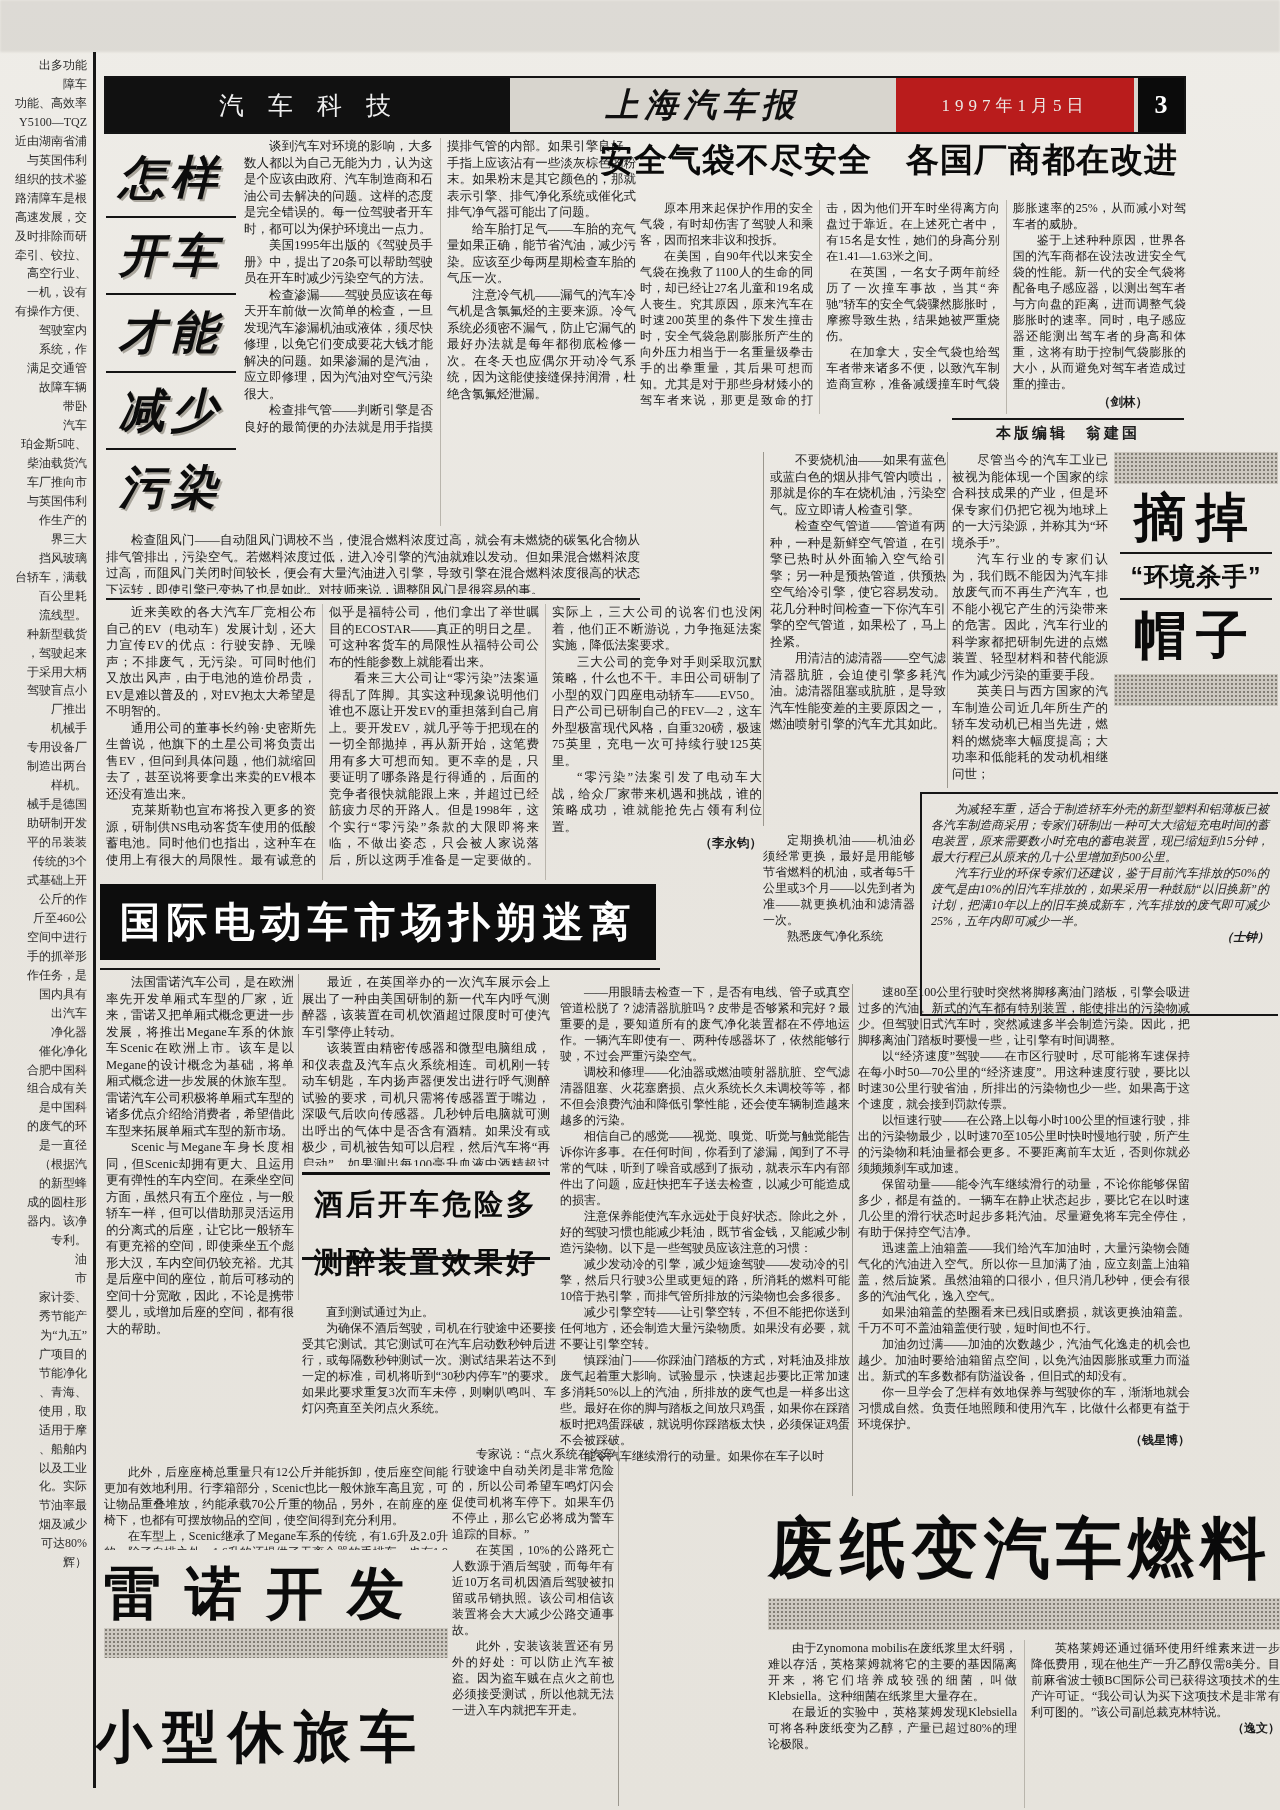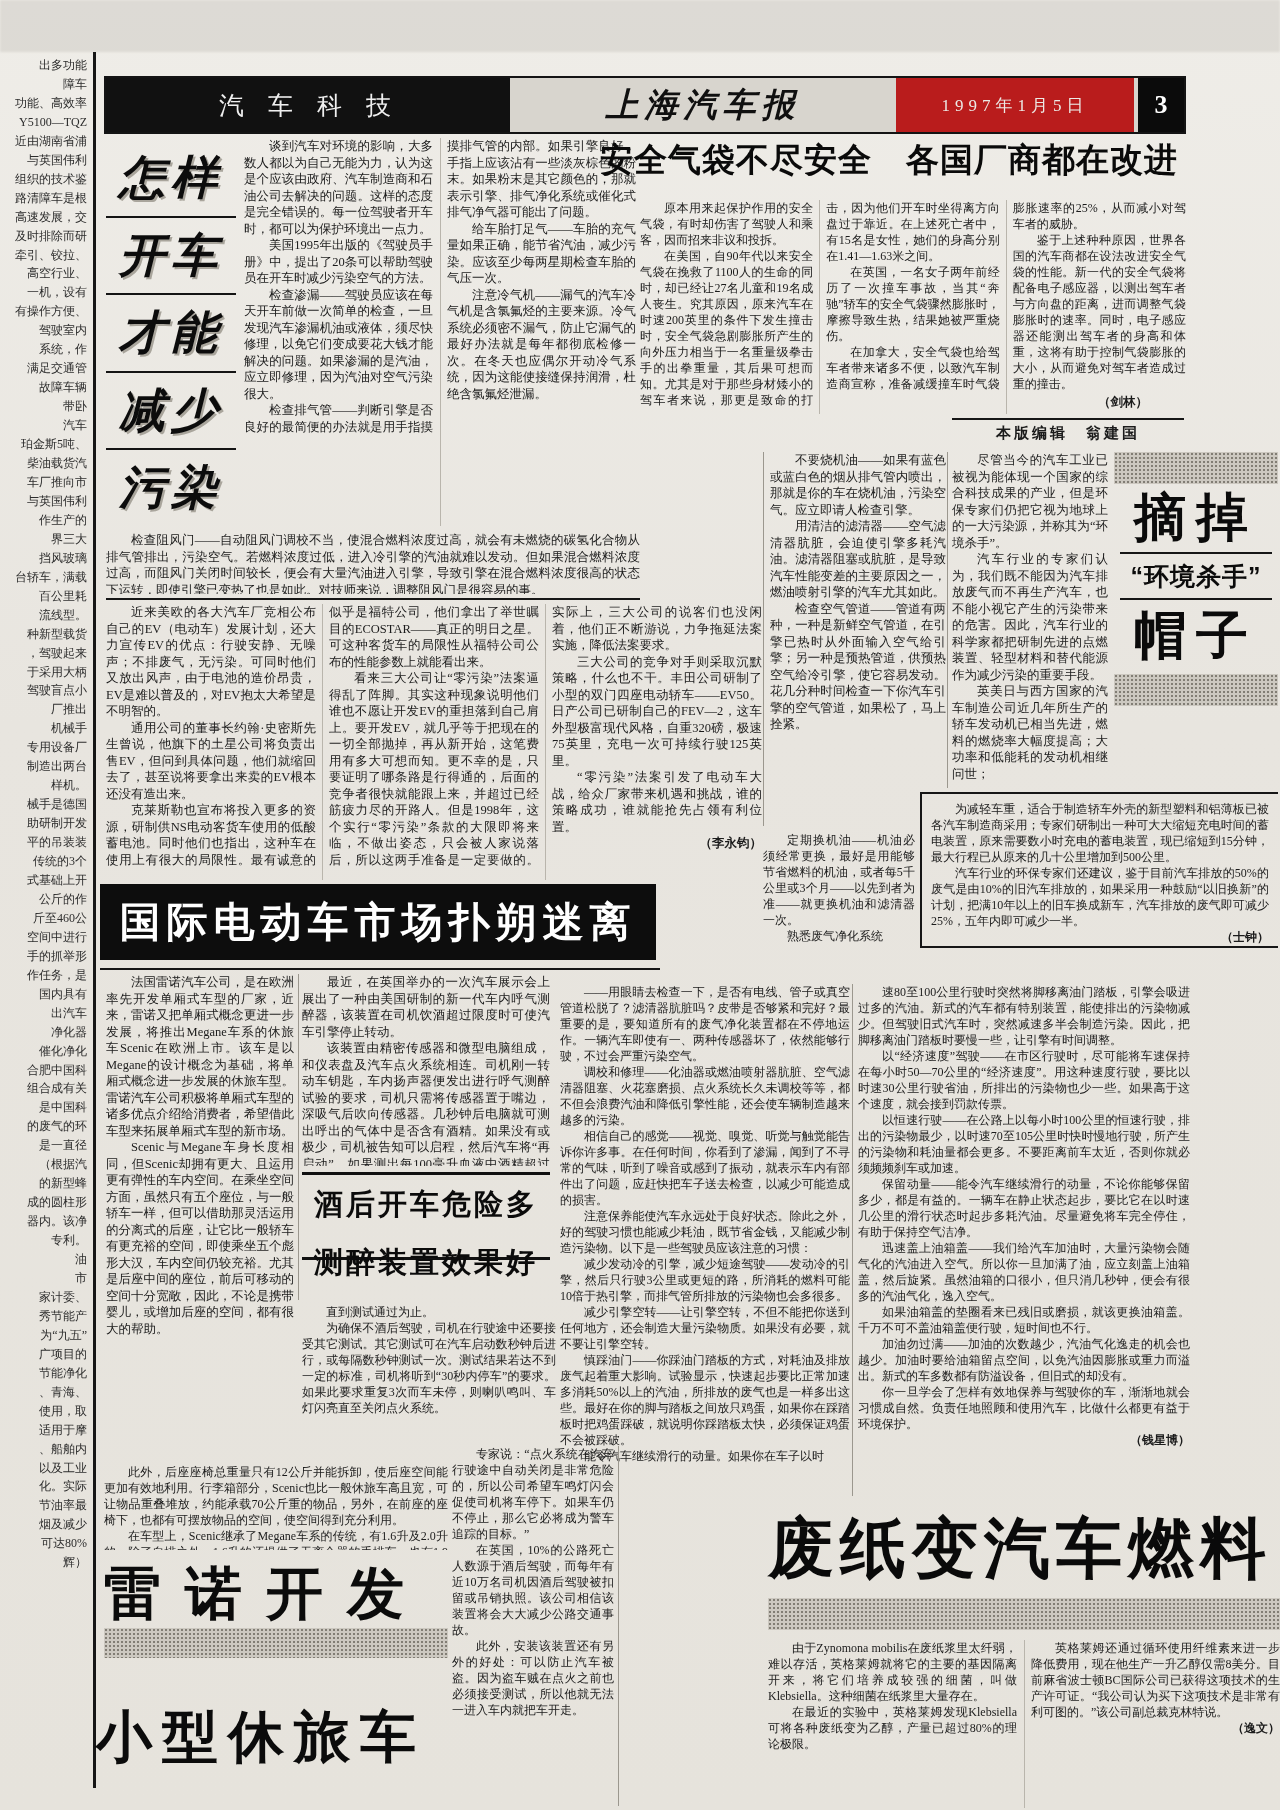--- a/index.html
+++ b/index.html
@@ -58,22 +58,22 @@
   .renault-h1{left:104px;top:1556px;width:344px;font-family:"Liberation Sans",sans-serif;font-size:57px;
     font-weight:900;letter-spacing:24px;white-space:nowrap;color:#0b0b0b;}
   .renault-bar{left:104px;top:1628px;width:344px;height:30px;}
   .renault-h2{left:96px;top:1700px;width:352px;font-family:Liberation Sans, sans-serif;font-size:56px;
     font-weight:900;letter-spacing:10px;white-space:nowrap;color:#0b0b0b;}
   .waste-head{left:768px;top:1504px;width:512px;height:88px;font-family:"Liberation Sans",sans-serif;
     font-size:66px;font-weight:900;letter-spacing:6px;white-space:nowrap;color:#0a0a0a;}
   .waste-bar{left:768px;top:1598px;width:512px;height:32px;}
   .editor{left:952px;top:424px;width:232px;text-align:center;font-size:15px;font-weight:bold;letter-spacing:3px;}
   .byline-abs{font-size:12.5px;font-weight:bold;margin-left:8px;}
-  .killer-box{left:920px;top:792px;width:358px;height:156px;border:2.5px solid #161616;border-right:none;
-    padding:7px 9px;box-sizing:border-box;}
+  .killer-box{left:920px;top:792px;width:358px;height:224px;border:2.5px solid #161616;border-right:none;
+    padding:7px 9px;box-sizing:border-box;font-style:italic;}
 </style>
 </head>
 <body>
 
 <div class="page">
   <div class="abs smudge"></div>
 
   <div class="abs left-strip">
       <p>出多功能</p>
       <p>障车</p>
@@ -194,22 +194,22 @@
       <p>在加拿大，安全气袋也给驾车者带来诸多不便，以致汽车制造商宣称，准备减缓撞车时气袋膨胀速率的25%，从而减小对驾车者的威胁。</p>
       <p>鉴于上述种种原因，世界各国的汽车商都在设法改进安全气袋的性能。新一代的安全气袋将配备电子感应器，以测出驾车者与方向盘的距离，进而调整气袋膨胀时的速率。同时，电子感应器还能测出驾车者的身高和体重，这将有助于控制气袋膨胀的大小，从而避免对驾车者造成过重的撞击。</p>
     </div>
   <div class="abs byline-abs" style="left:1090px;top:394px;">（剑林）</div>
   <div class="abs hrule" style="left:952px;top:418px;width:232px;"></div>
   <div class="abs editor">本版编辑　翁建国</div>
 
   <div class="abs vrule" style="left:763px;top:452px;height:374px;"></div>
   <div class="abs txt" style="left:770px;top:452px;width:176px;height:374px;">
       <p>不要烧机油——如果有蓝色或蓝白色的烟从排气管内喷出，那就是你的车在烧机油，污染空气。应立即请人检查引擎。</p>
+      <p>检查空气管道——管道有两种，一种是新鲜空气管道，在引擎已热时从外面输入空气给引擎；另一种是预热管道，供预热空气给冷引擎，使它容易发动。花几分种时间检查一下你汽车引擎的空气管道，如果松了，马上拴紧。</p>
       <p>用清洁的滤清器——空气滤清器肮脏，会迫使引擎多耗汽油。滤清器阻塞或肮脏，是导致汽车性能变差的主要原因之一，燃油喷射引擎的汽车尤其如此。</p>
-      <p>检查空气管道——管道有两种，一种是新鲜空气管道，在引擎已热时从外面输入空气给引擎；另一种是预热管道，供预热空气给冷引擎，使它容易发动。花几分种时间检查一下你汽车引擎的空气管道，如果松了，马上拴紧。</p>
     </div>
   <div class="abs txt small" style="left:763px;top:832px;width:152px;height:146px;">
       <p>定期换机油——机油必须经常更换，最好是用能够节省燃料的机油，或者每5千公里或3个月——以先到者为准——就更换机油和滤清器一次。</p>
       <p>熟悉废气净化系统</p>
     </div>
 
   <div class="abs vrule" style="left:947px;top:452px;height:336px;"></div>
   <div class="abs txt" style="left:952px;top:452px;width:156px;height:336px;">
       <p>尽管当今的汽车工业已被视为能体现一个国家的综合科技成果的产业，但是环保专家们仍把它视为地球上的一大污染源，并称其为“环境杀手”。</p>
       <p>汽车行业的专家们认为，我们既不能因为汽车排放废气而不再生产汽车，也不能小视它产生的污染带来的危害。因此，汽车行业的科学家都把研制先进的点燃装置、轻型材料和替代能源作为减少污染的重要手段。</p>

